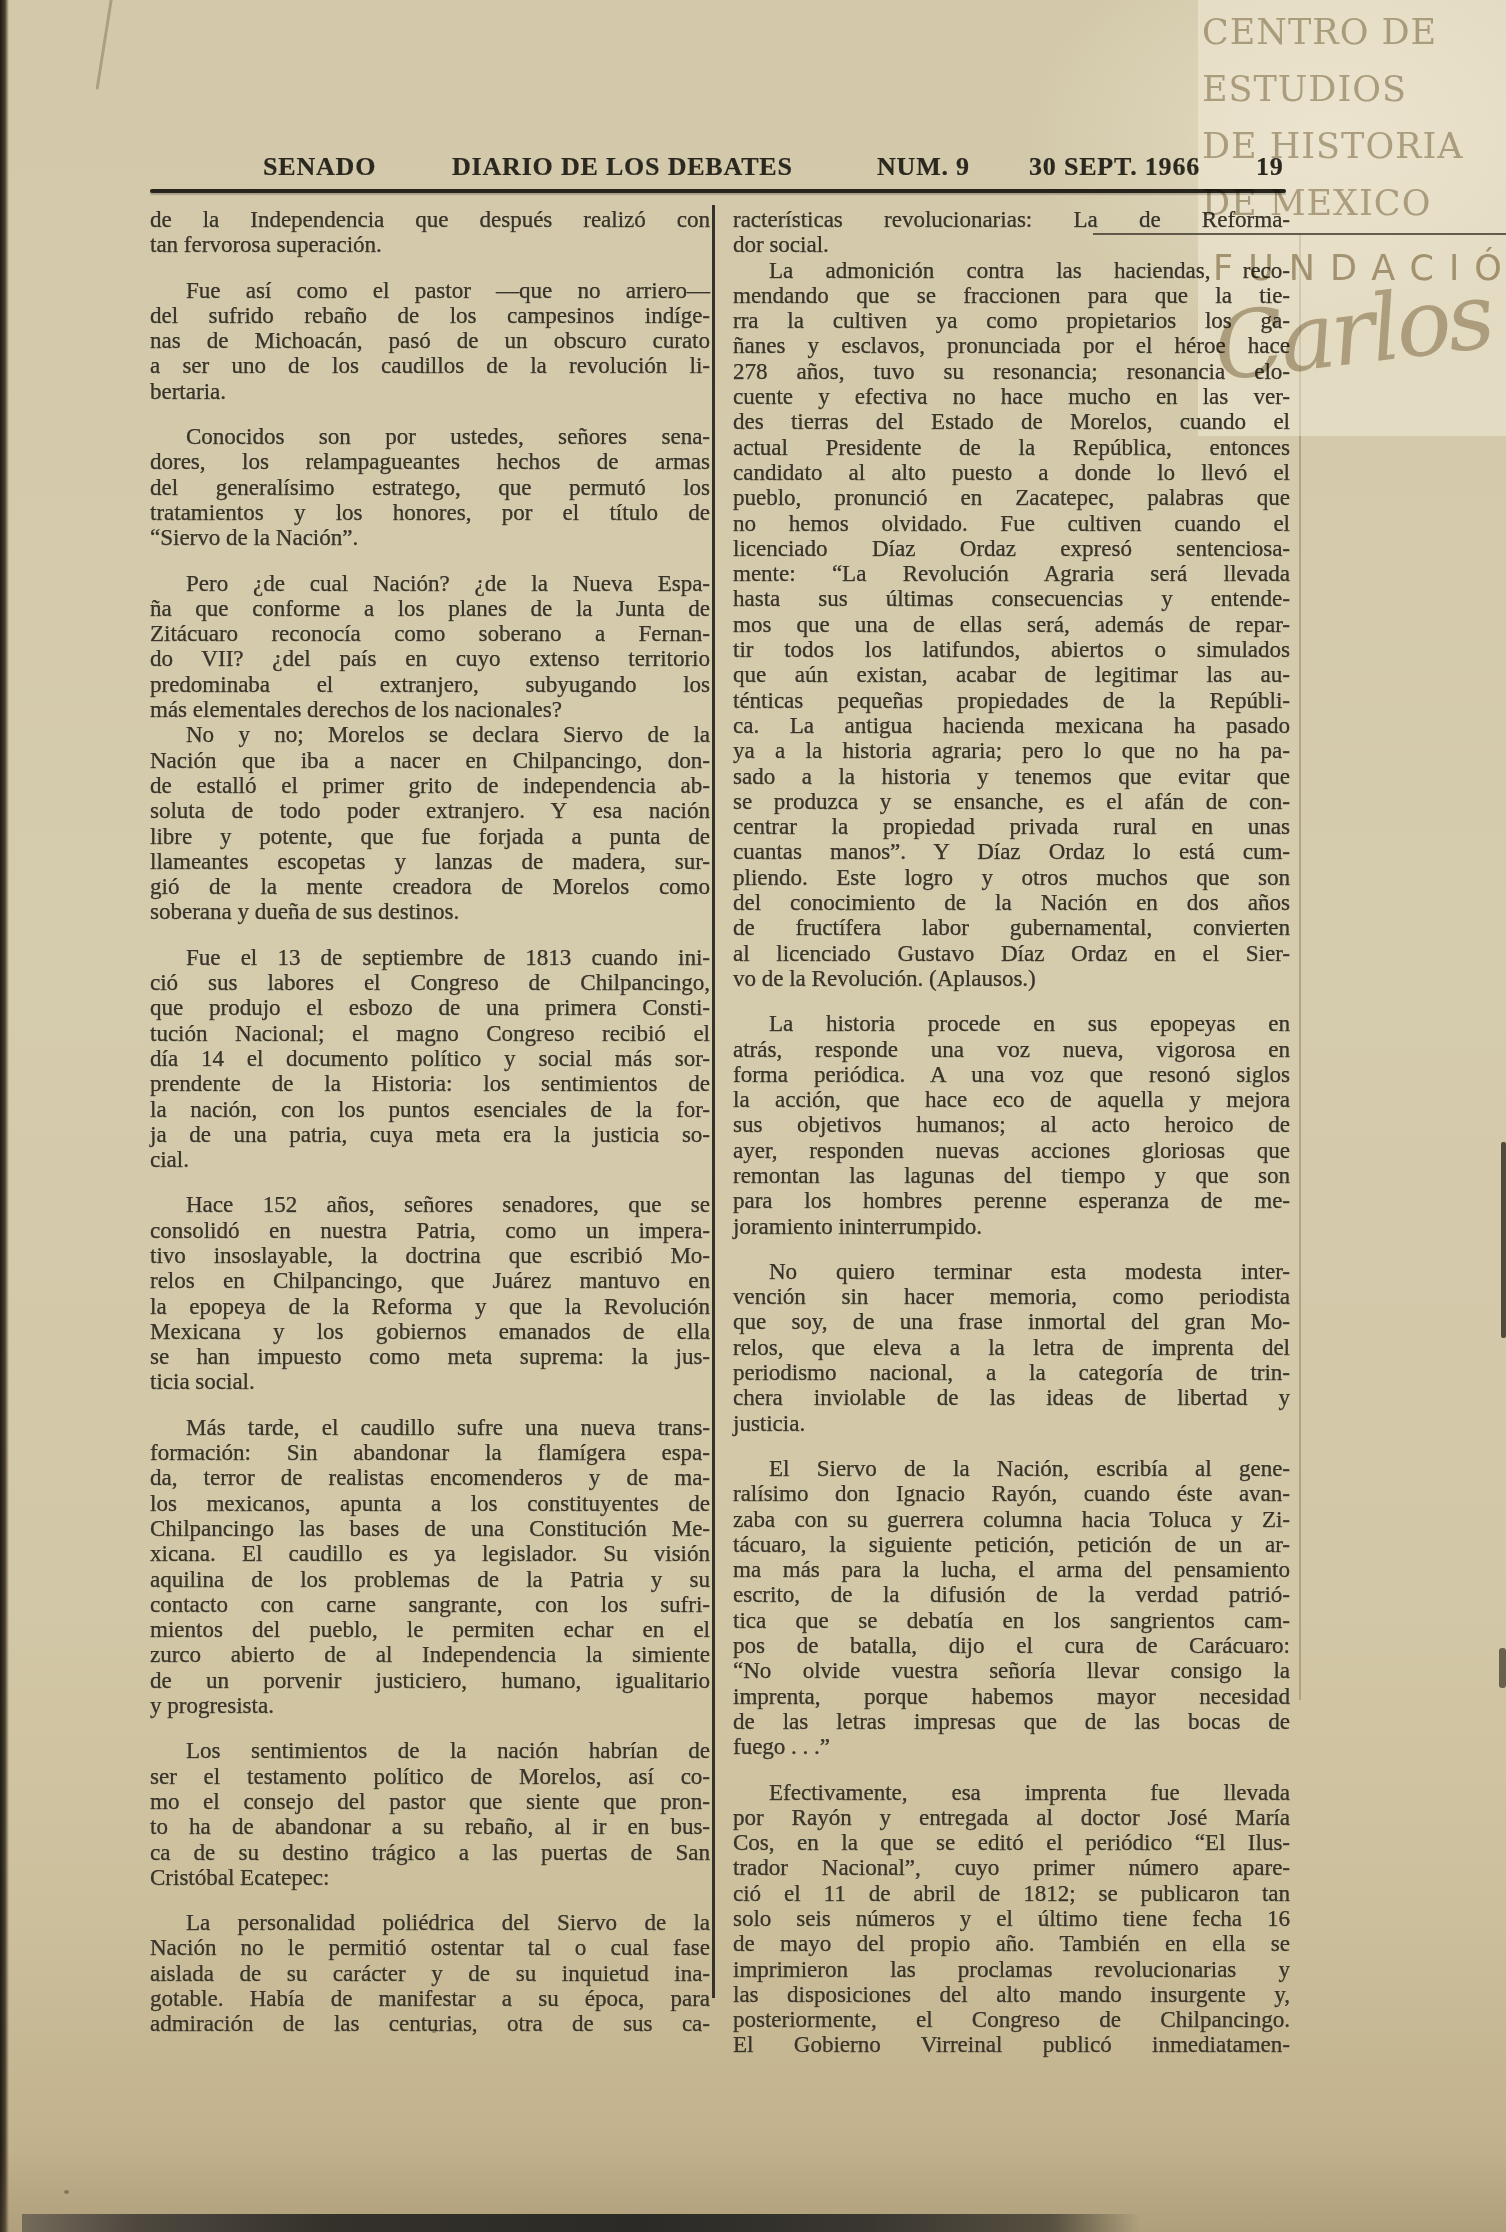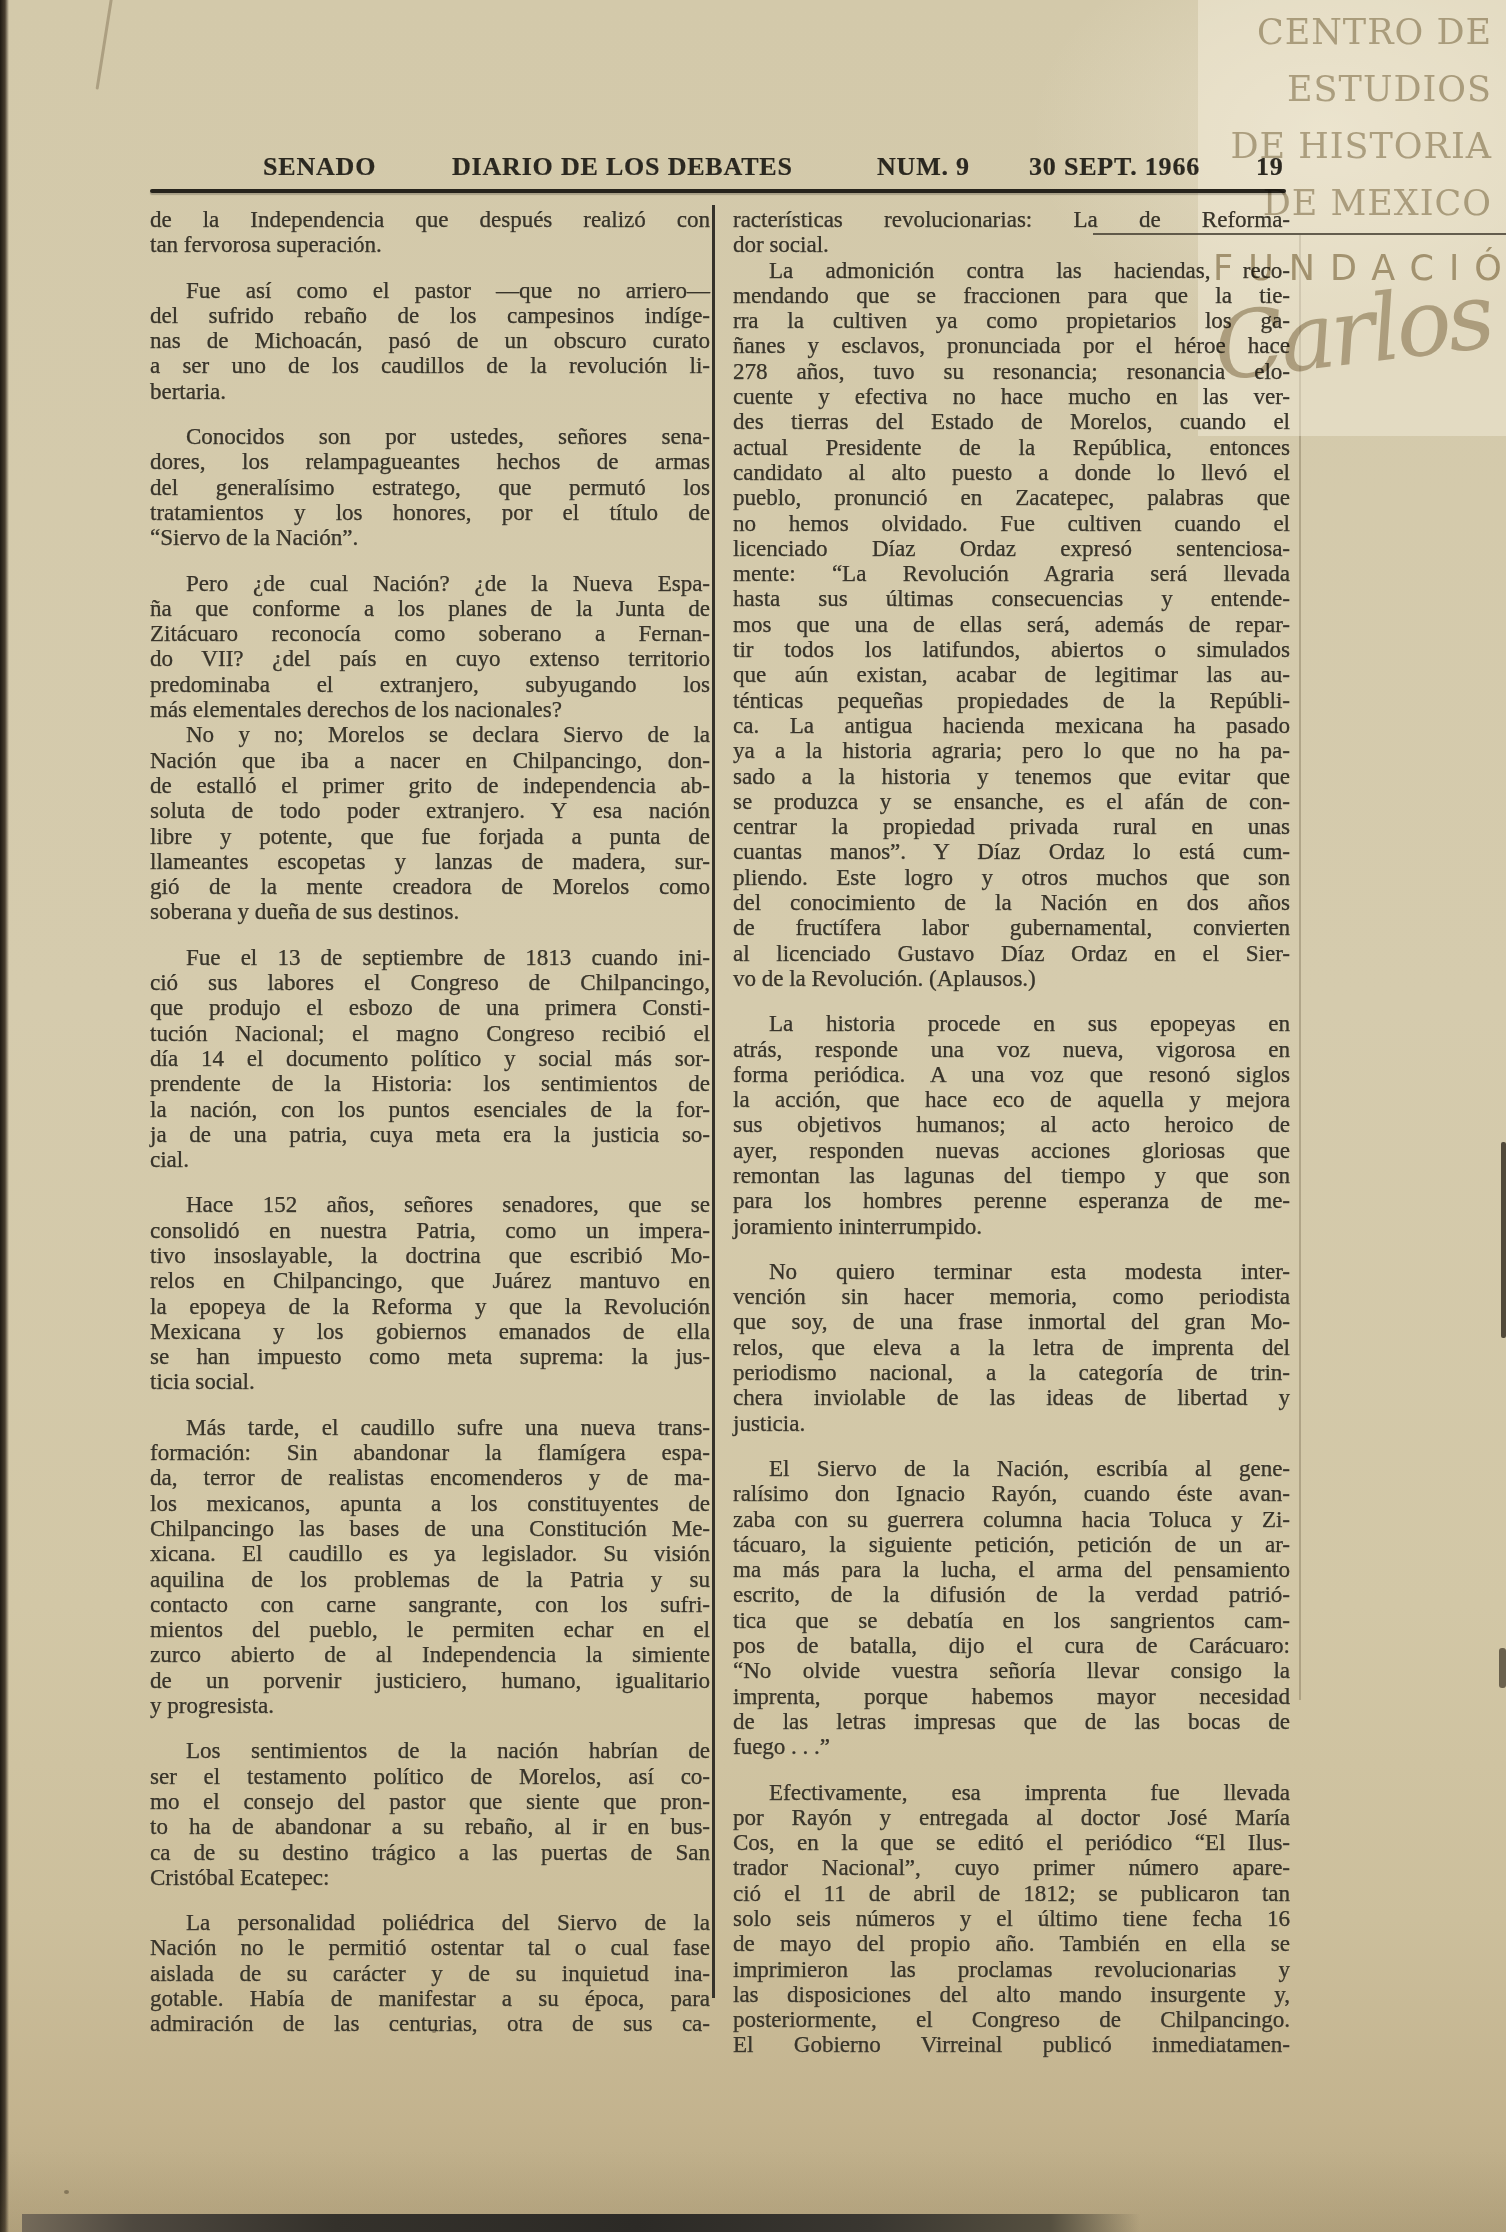--- a/index.html
+++ b/index.html
@@ -48,21 +48,21 @@
   .para.ind .line:first-child{text-indent:36px;}
   .line{text-align:justify;text-align-last:justify;text-justify:inter-word;white-space:normal;}
   .line.final{text-align-last:left;}
   .col-divider{position:absolute;left:712px;top:205px;width:3px;height:1793px;background:#35322a;}
   .reforma-underline{position:absolute;left:1093px;top:233px;width:413px;height:2px;background:rgba(66,60,48,0.8);}
   
   .wm-light{position:absolute;left:1198px;top:0;width:308px;height:436px;
     background:rgba(246,240,221,0.45);}
   .wm-institute{position:absolute;left:1202px;top:4px;width:290px;
     font-family:"DejaVu Serif", serif;font-size:35px;line-height:57px;
-    letter-spacing:1px;text-align:right;color:rgba(146,130,98,0.62);
+    letter-spacing:1px;text-align:left;color:rgba(146,130,98,0.62);
     mix-blend-mode:multiply;white-space:nowrap;}
   .wm-foundation{position:absolute;left:1213px;top:248px;
     font-family:"DejaVu Sans", sans-serif;font-size:35px;letter-spacing:15px;
     color:rgba(167,153,123,0.85);mix-blend-mode:multiply;white-space:nowrap;}
   .wm-signature{position:absolute;left:1208px;top:296px;
     font-family:"DejaVu Serif", serif;font-style:italic;font-size:92px;
     letter-spacing:-4px;color:rgba(151,135,103,0.6);mix-blend-mode:multiply;
     transform:rotate(-7deg);transform-origin:left top;white-space:nowrap;}
 </style>
 </head>

